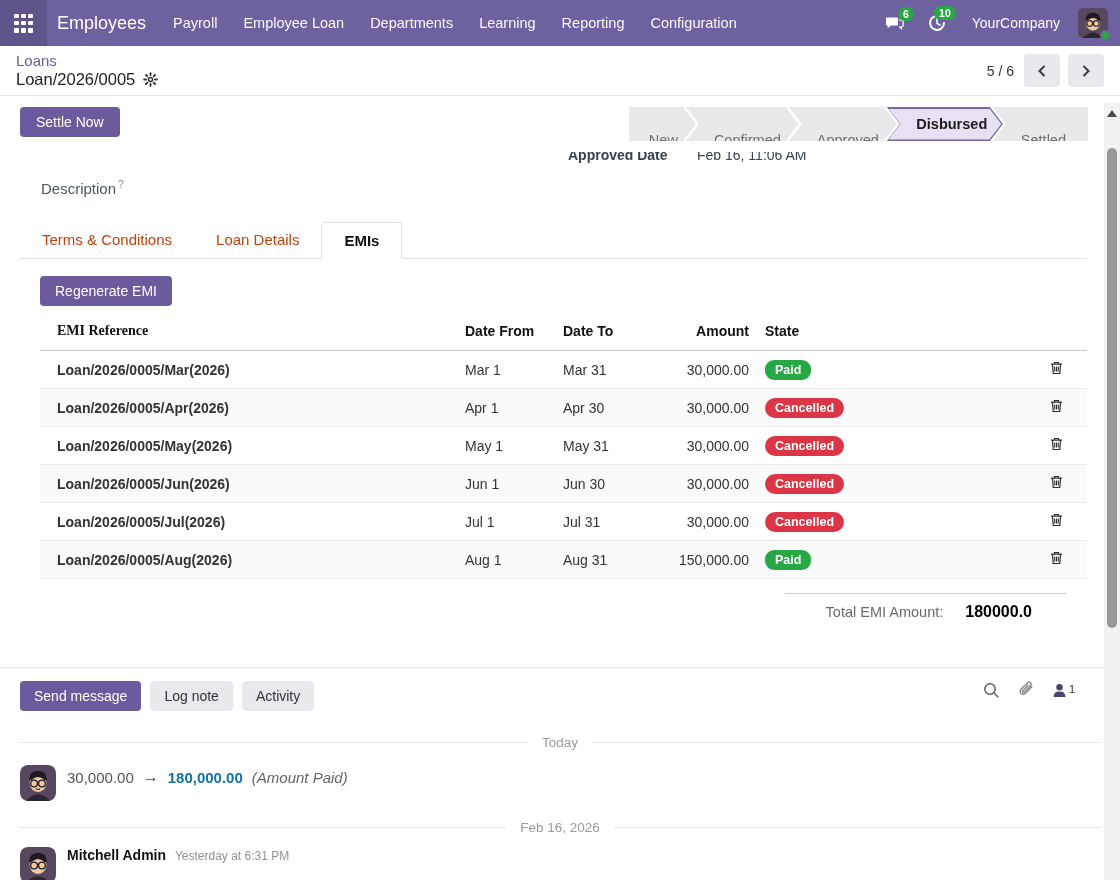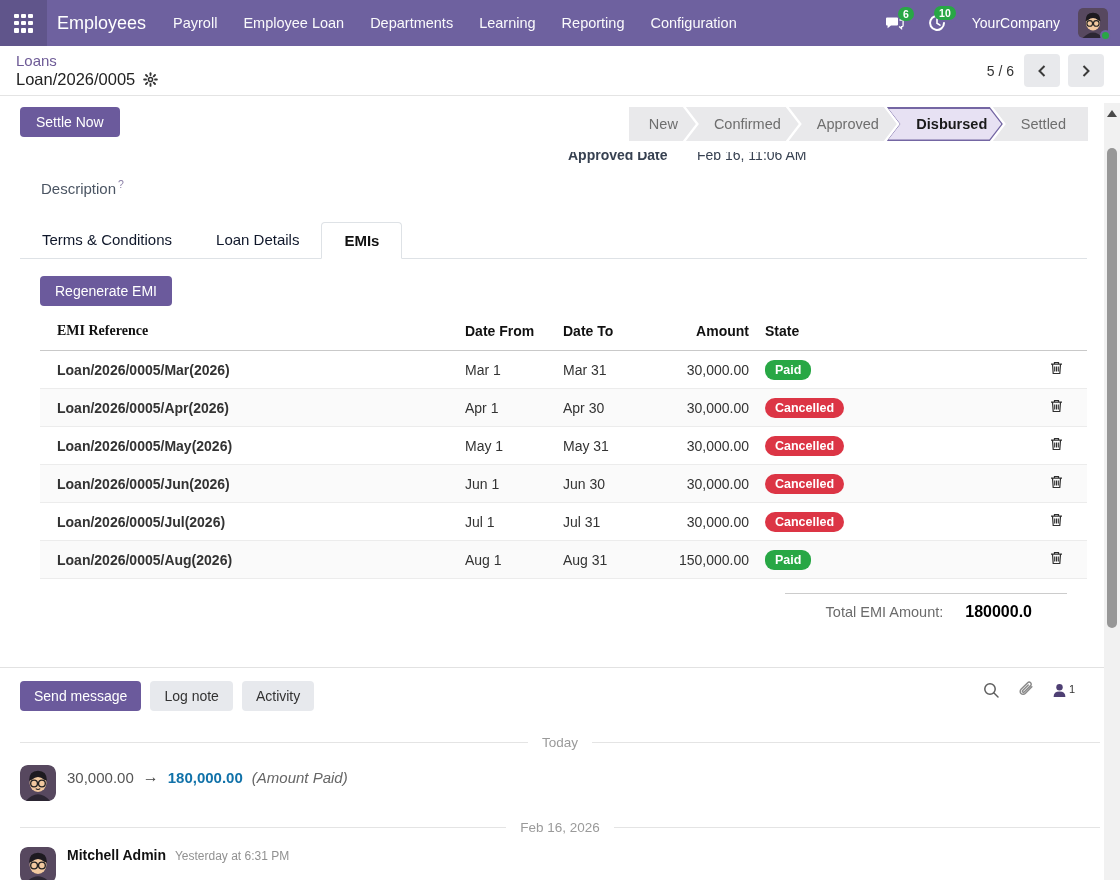--- a/index.html
+++ b/index.html
@@ -39,21 +39,21 @@
   .pager-btn { width:36px; height:33px; background:#e8e9ec; border:none; border-radius:4px; cursor:pointer; display:flex; align-items:center; justify-content:center; }
   .pager-btn + .pager-btn { margin-left:2px; }
   
   .statusbar-row { position:relative; height:57px; background:#fff; border-top:1px solid #e4e4e4; }
   .btn { border:none; border-radius:4px; font-family:inherit; font-size:14px; cursor:pointer; }
   .btn-primary { background:#6b5a9c; color:#fff; font-weight:500; }
   .settle-btn { position:absolute; left:20px; top:11px; padding:7px 16px; }
   .pipeline { position:absolute; right:32px; top:11px; display:flex; height:34px; }
   .step {
     height:34px; line-height:34px; background:#e9e9eb; color:#6e6e6e; font-size:14.5px;
-    padding:0 18px 0 28px; white-space:nowrap; cursor:pointer;
+    padding:16px 18px 0 28px; white-space:nowrap; cursor:pointer;
     clip-path: polygon(0 0, calc(100% - 13px) 0, 100% 50%, calc(100% - 13px) 100%, 0 100%, 13px 50%);
     margin-left:-10px;
   }
   .step.first { clip-path: polygon(0 0, calc(100% - 13px) 0, 100% 50%, calc(100% - 13px) 100%, 0 100%); margin-left:0; padding-left:20px; }
   .step.last  { clip-path: polygon(0 0, 100% 0, 100% 100%, 0 100%, 13px 50%); padding-right:22px; }
   .step.active-outer {
     background:#7466a3; padding:0; position:relative;
     clip-path: polygon(0 0, calc(100% - 13px) 0, 100% 50%, calc(100% - 13px) 100%, 0 100%, 13px 50%);
   }
   .step.active-outer .active-inner {
@@ -61,21 +61,21 @@
     line-height:31px; padding:0 18px 0 28px; font-size:14.5px;
     clip-path: polygon(0 0, calc(100% - 12px) 0, 100% 50%, calc(100% - 12px) 100%, 0 100%, 12px 50%);
   }
   
   .form-area { position:relative; height:515px; background:#fff; overflow:hidden; }
   .approved-row { position:absolute; top:-5px; left:568px; display:flex; font-size:14px; color:#374151; }
   .approved-label { font-weight:700; width:129px; }
   .description-row { position:absolute; top:26px; left:41px; font-size:15px; color:#4b5563; cursor:pointer; }
   .hint-sup { font-size:10.5px; color:#8b80a8; vertical-align:super; margin-left:2px; }
   .tabs { position:absolute; top:70px; left:20px; right:33px; display:flex; border-bottom:1px solid #dee2e6; height:37px; }
-  .tab { padding:0 22px; line-height:36px; font-size:15px; color:#0f172a; cursor:pointer; }
+  .tab { padding:0 22px; line-height:36px; font-size:15px; color:#c2410c; cursor:pointer; }
   .tab.active {
     color:#111; font-weight:700; background:#fff; border:1px solid #dee2e6; border-bottom:1px solid #fff;
     border-radius:4px 4px 0 0; margin-bottom:-1px;
   }
   .tab-content { position:absolute; top:107px; left:20px; right:33px; }
   .regen-btn { margin:17px 0 0 20px; padding:7px 15px; }
   
   .emi-table { margin:11px 0 0 20px; width:1047px; border-collapse:collapse; table-layout:fixed; }
   .emi-table col.c-ref{width:425px;} .emi-table col.c-df{width:98px;} .emi-table col.c-dt{width:96px;}
   .emi-table col.c-amt{width:90px;} .emi-table col.c-st{width:277px;} .emi-table col.c-act{width:61px;}

